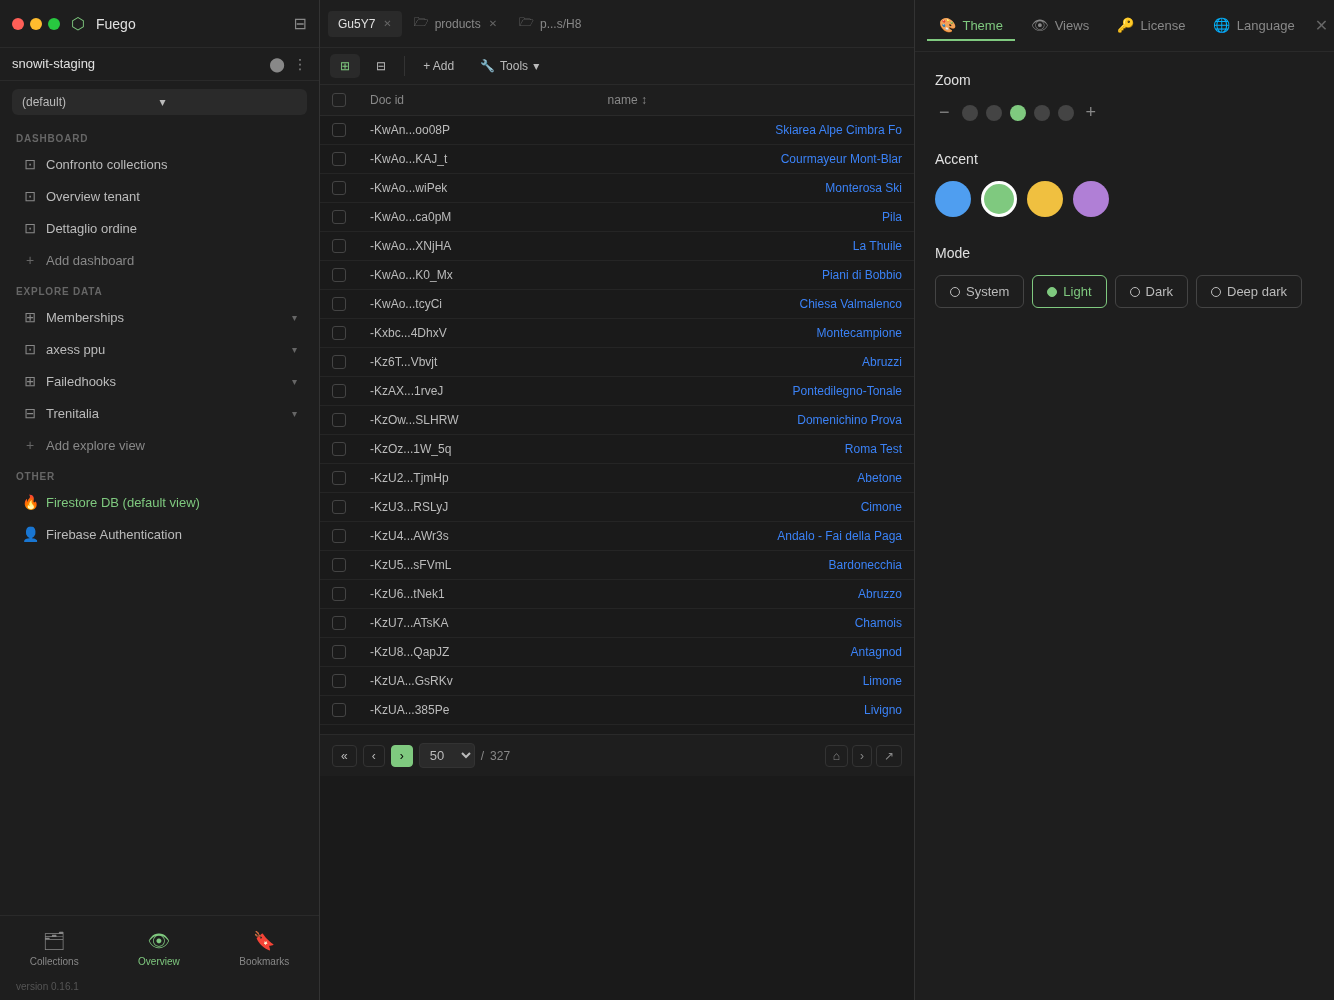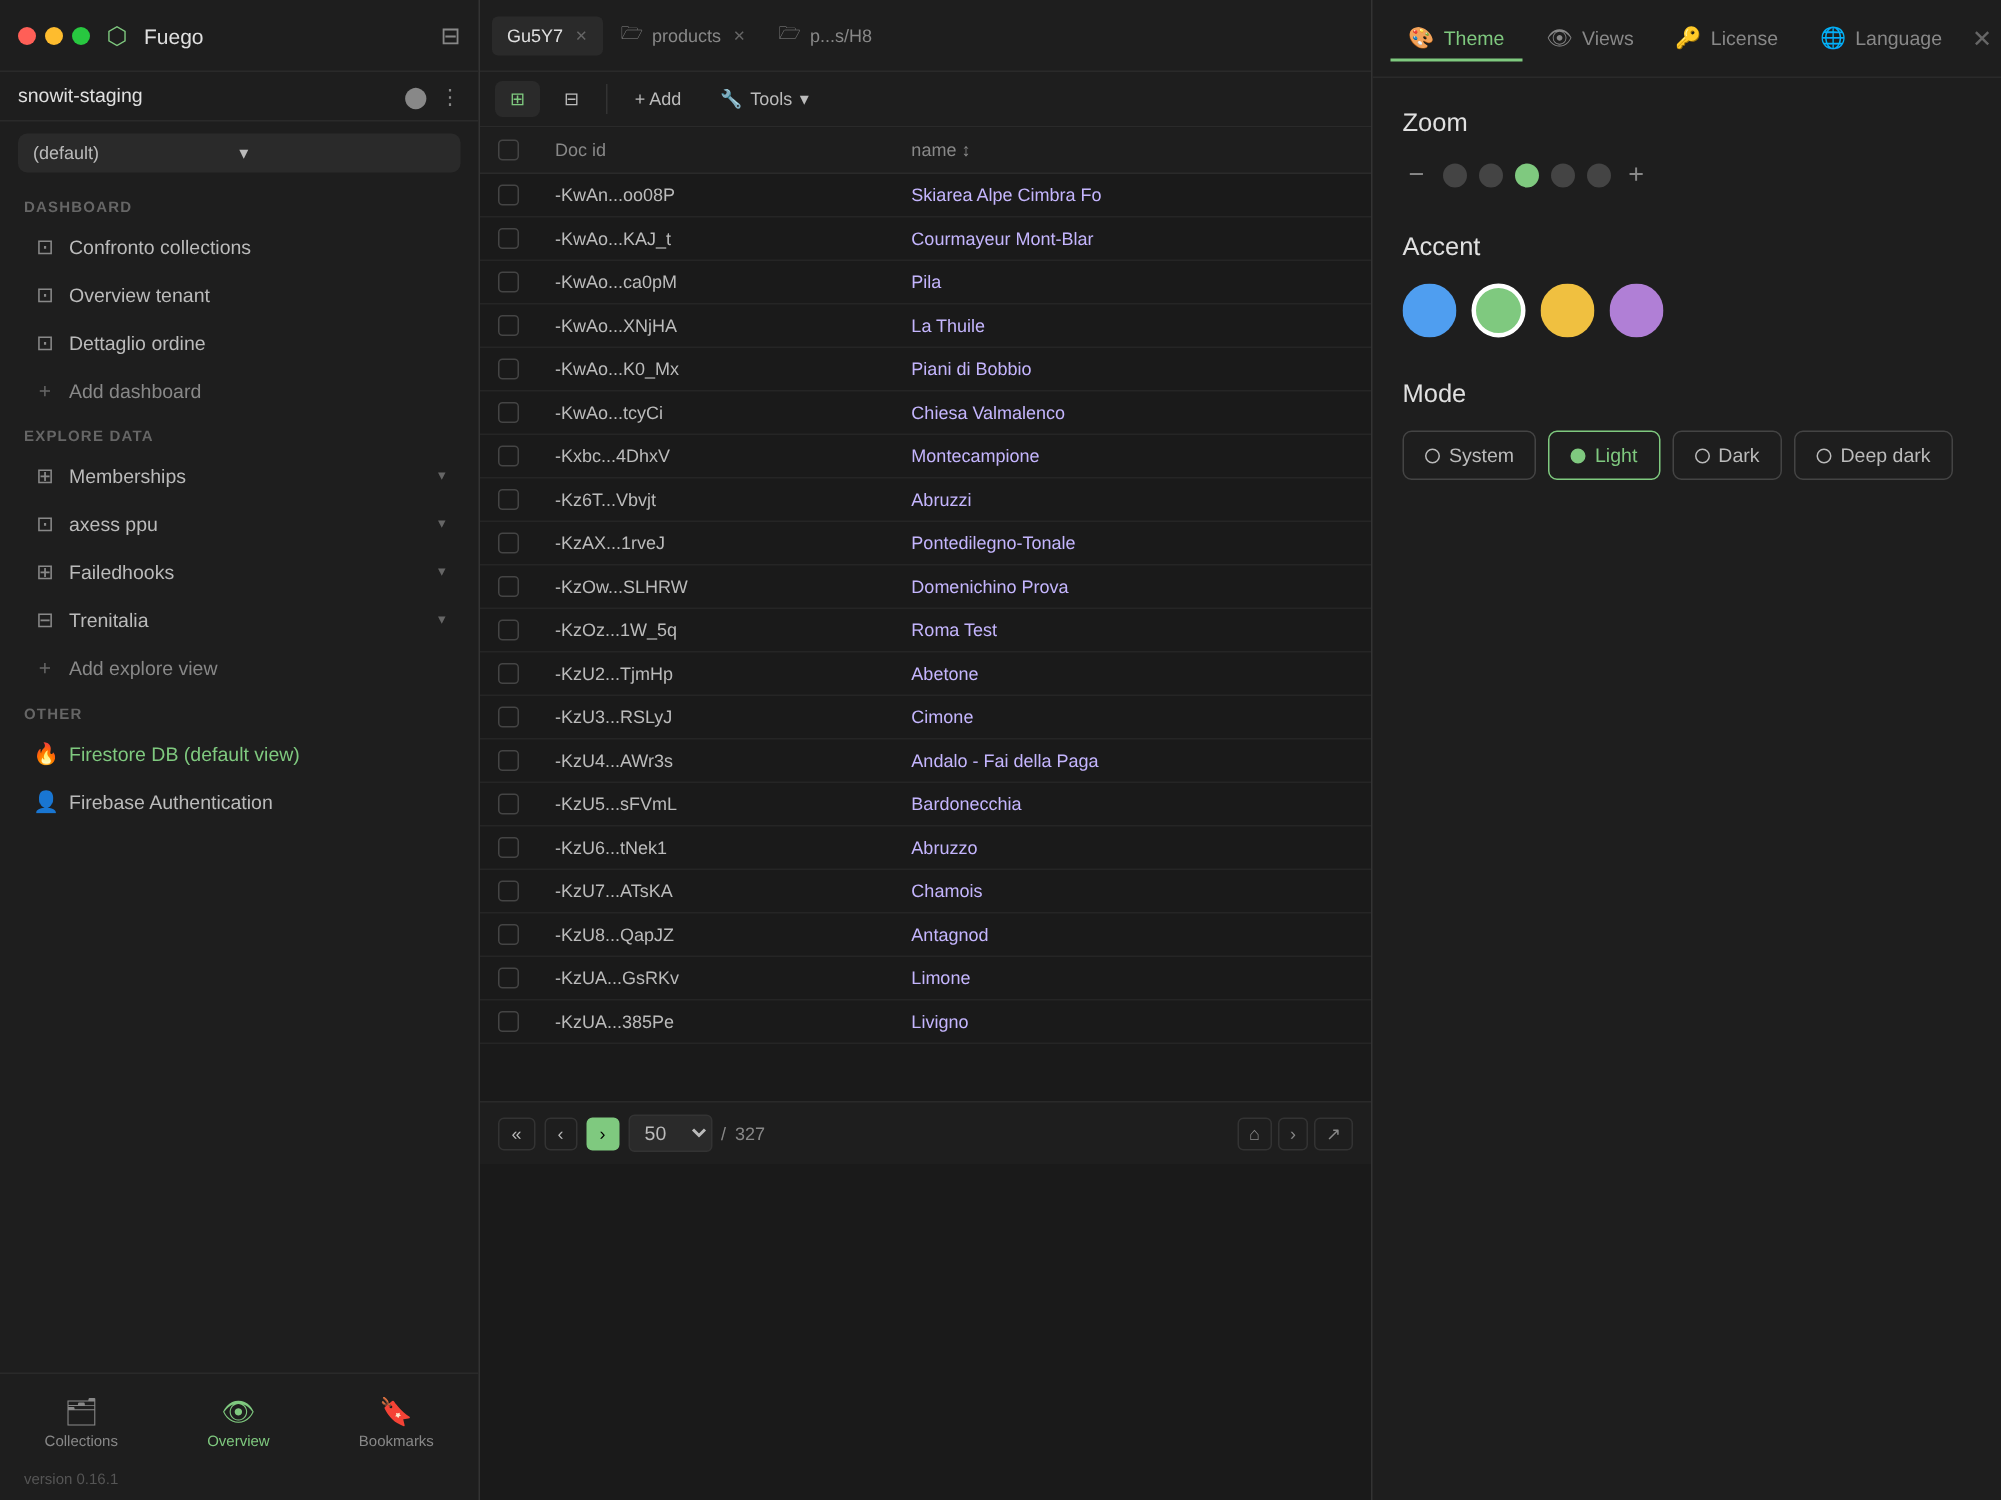--- a/index.html
+++ b/index.html
@@ -219,21 +219,21 @@
       border-bottom: 1px solid #252525;
     }
     .data-table tbody td {
       padding: 7px 12px;
       color: #bbb;
       white-space: nowrap;
       overflow: hidden;
       text-overflow: ellipsis;
       max-width: 200px;
     }
-    .data-table tbody td.name-cell { color: #c4b5fd; }
+    .data-table tbody td.name-cell { color: #3b82f6; text-align: right; }
     .row-checkbox {
       width: 14px;
       height: 14px;
       border: 1px solid #444;
       border-radius: 3px;
       background: transparent;
     }
 
     
     .pagination {
@@ -321,21 +321,21 @@
     .panel-content {
       padding: 20px;
       flex: 1;
       overflow-y: auto;
     }
 
     .setting-group {
       margin-bottom: 28px;
     }
     .setting-label {
-      font-size: 17px;
+      font-size: 14px;
       color: #e0e0e0;
       margin-bottom: 14px;
       font-weight: 500;
     }
 
     
     .zoom-row {
       display: flex;
       align-items: center;
       gap: 8px;
@@ -556,20 +556,27 @@
             </td>
       <td>-KwAn...oo08P</td>
       <td class="name-cell">Skiarea Alpe Cimbra Fo</td>
     </tr>
           <tr>
       <td>
               <div class="row-checkbox"></div>
             </td>
       <td>-KwAo...KAJ_t</td>
       <td class="name-cell">Courmayeur Mont-Blar</td>
+    </tr>
+          <tr>
+      <td>
+              <div class="row-checkbox"></div>
+            </td>
+      <td>-KwAo...wiPek</td>
+      <td class="name-cell">Monterosa Ski</td>
     </tr>
           <tr>
       <td>
               <div class="row-checkbox"></div>
             </td>
       <td>-KwAo...ca0pM</td>
       <td class="name-cell">Pila</td>
     </tr>
           <tr>
       <td>

